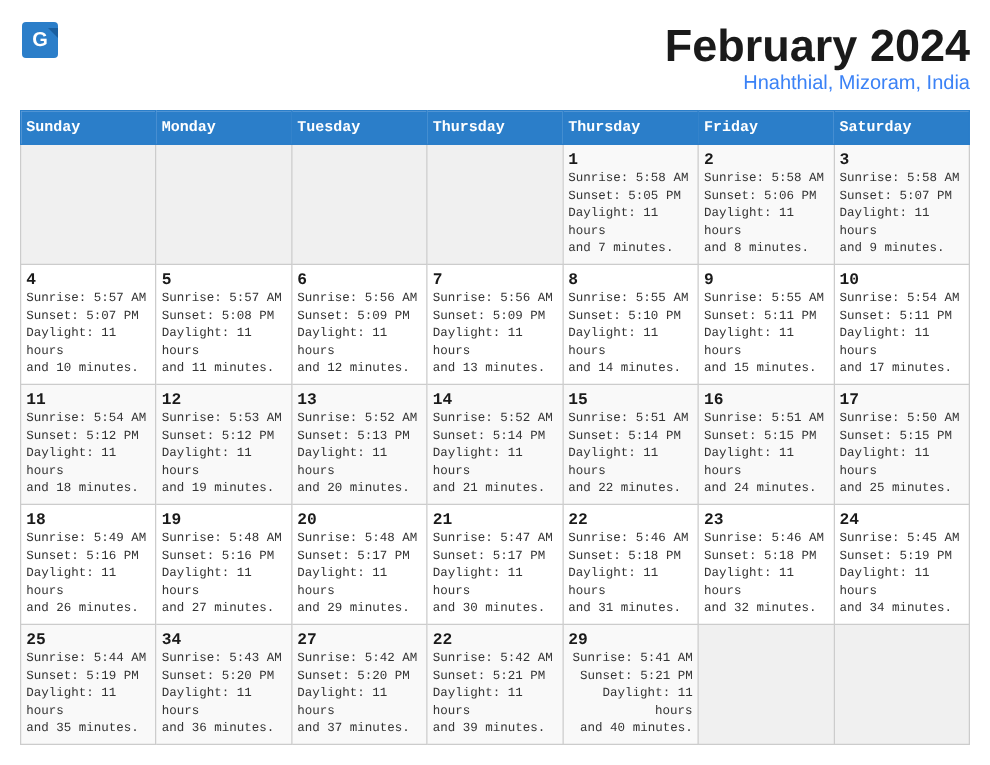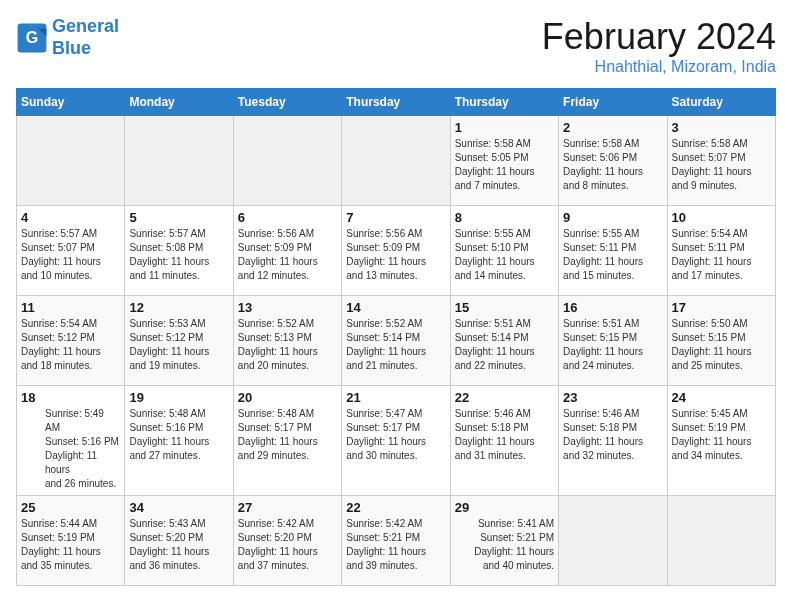--- a/index.html
+++ b/index.html
@@ -32,31 +32,32 @@
     .logo-icon {
       width: 32px;
       height: 32px;
       margin-right: 4px;
     }
     .title-block {
       text-align: right;
     }
     .month-title {
       font-size: 36px;
-      font-weight: normal;
+      font-weight: bold;
       color: #1a1a1a;
     }
     .subtitle {
       font-size: 16px;
       color: #3b82f6;
     }
     table {
       width: 100%;
       border-collapse: collapse;
       font-size: 11px;
+      font-family: Liberation Mono, monospace;
     }
     thead tr th {
       background: #2B7EC9;
       color: #fff;
       padding: 6px 4px;
       text-align: left;
       font-size: 12px;
       font-weight: bold;
       border: 1px solid #2B7EC9;
     }
@@ -92,24 +93,20 @@
 </head>
 <body>
 
 <div class="header">
   <div class="logo">
     <svg class="logo-icon" viewBox="0 0 40 40">
       <rect x="2" y="2" width="36" height="36" rx="4" fill="#2B7EC9"></rect>
       <text x="20" y="26" text-anchor="middle" fill="white" font-size="20" font-weight="bold" font-family="Arial">G</text>
       <polygon points="28,8 38,8 38,18" fill="#1a5fa0"></polygon>
     </svg>
-    <div class="logo-text">
-      <div><span>General</span></div>
-      <div><span>Blue</span></div>
-    </div>
   </div>
   <div class="title-block">
     <div class="month-title">February 2024</div>
     <div class="subtitle">Hnahthial, Mizoram, India</div>
   </div>
 </div>
 
 <table>
   <thead>
     <tr>
@@ -248,21 +245,21 @@
           <div class="day-num">17</div>
           <div class="day-detail" style="white-space: pre-line;">Sunrise: 5:50 AM
 Sunset: 5:15 PM
 Daylight: 11 hours
 and 25 minutes.</div>
         </td>
       </tr>
       <tr>
         <td>
           <div class="day-num">18</div>
-          <div class="day-detail" style="white-space: pre-line; margin-left: 24px;">Sunrise: 5:49 AM
+          <div class="day-detail" style="white-space: pre-line;">Sunrise: 5:49 AM
 Sunset: 5:16 PM
 Daylight: 11 hours
 and 26 minutes.</div>
         </td>
         <td>
           <div class="day-num">19</div>
           <div class="day-detail" style="white-space: pre-line;">Sunrise: 5:48 AM
 Sunset: 5:16 PM
 Daylight: 11 hours
 and 27 minutes.</div>

